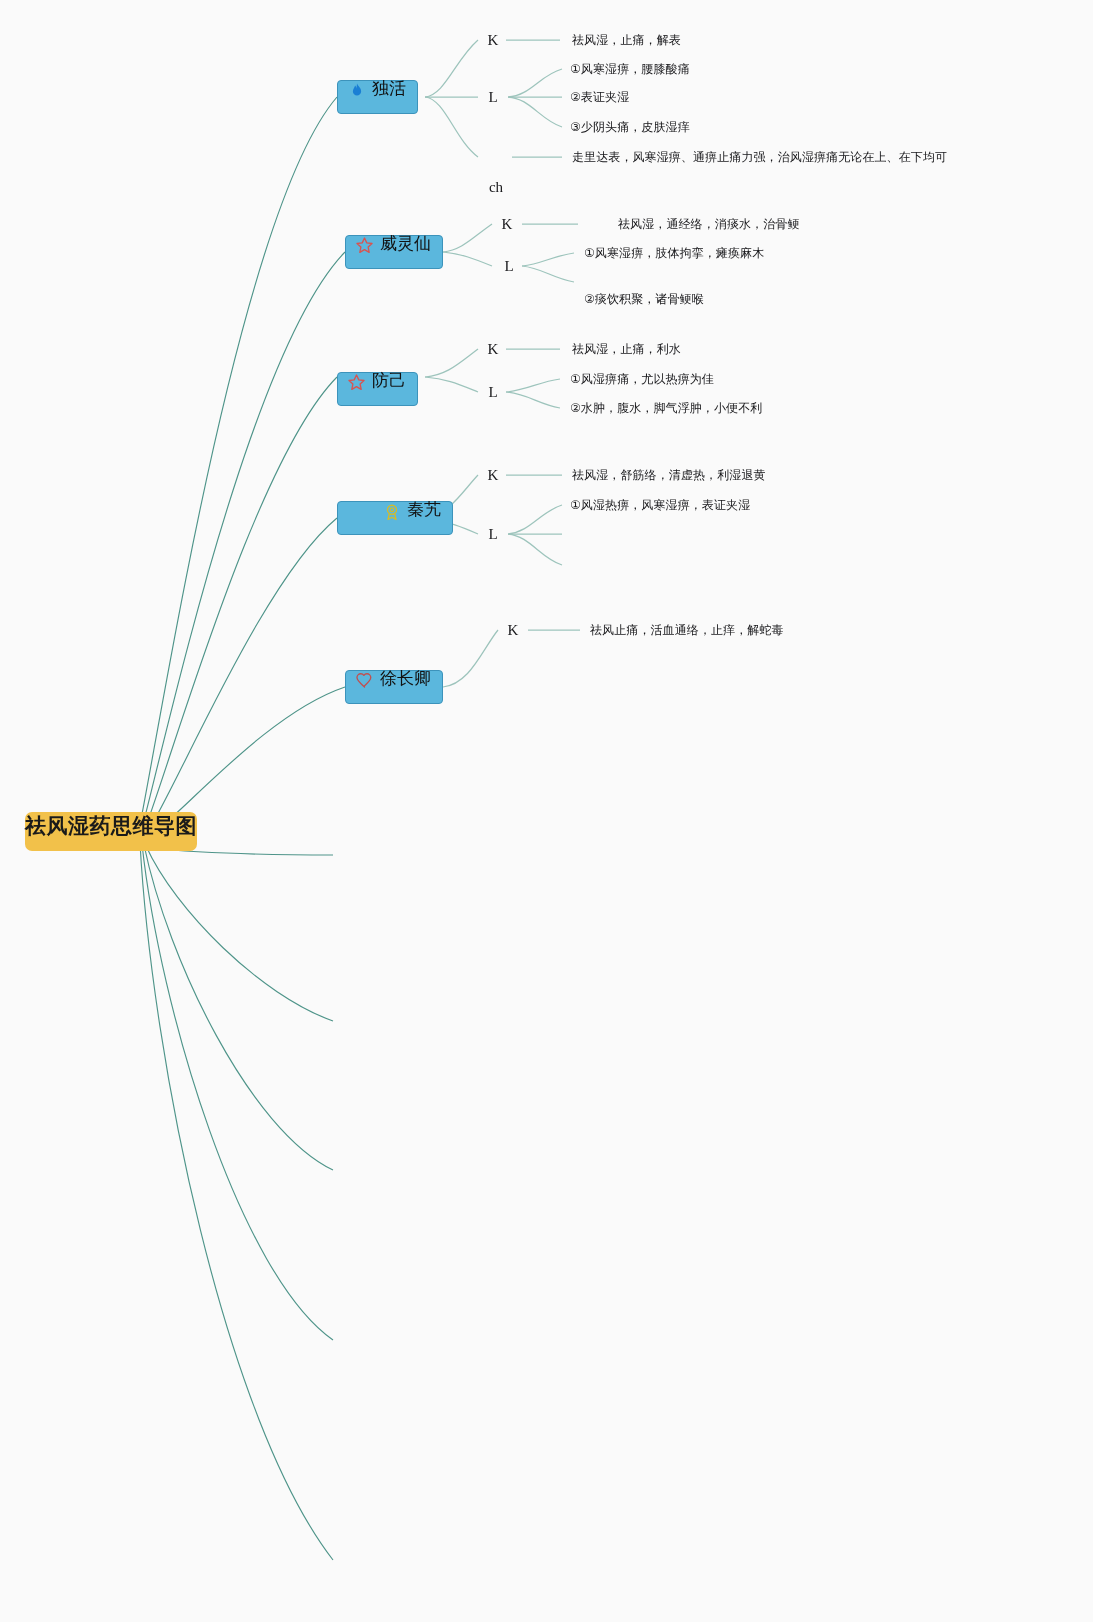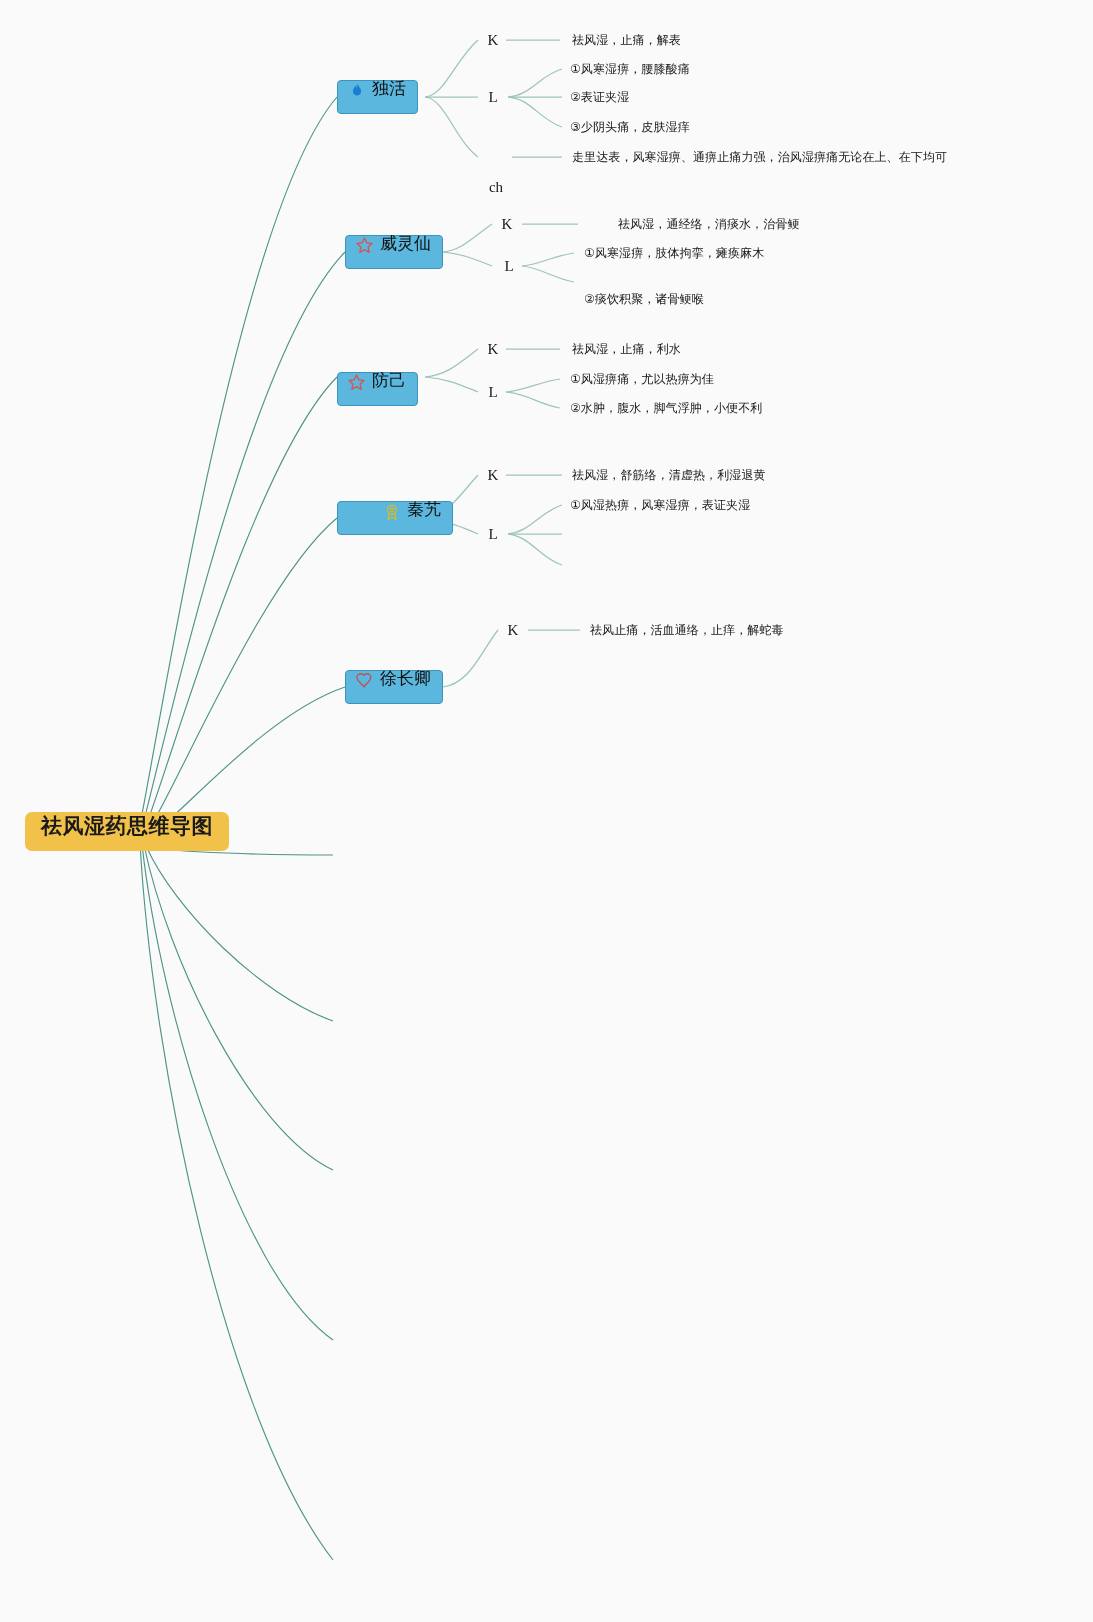--- a/index.html
+++ b/index.html
@@ -36,21 +36,21 @@
     display: flex;
     align-items: flex-start;
     white-space: nowrap;
   }
 
   
   .root-node {
     left: 25px;
     top: 812px;
     height: 39px;
-    padding: 0 16px;
+    padding: 0 0;
     background: #f2c14a;
     border-radius: 7px;
     font-size: 21px;
     font-weight: bold;
     color: #1a1a1a;
     letter-spacing: 0.5px;
   }
 
   
   .topic-node {

